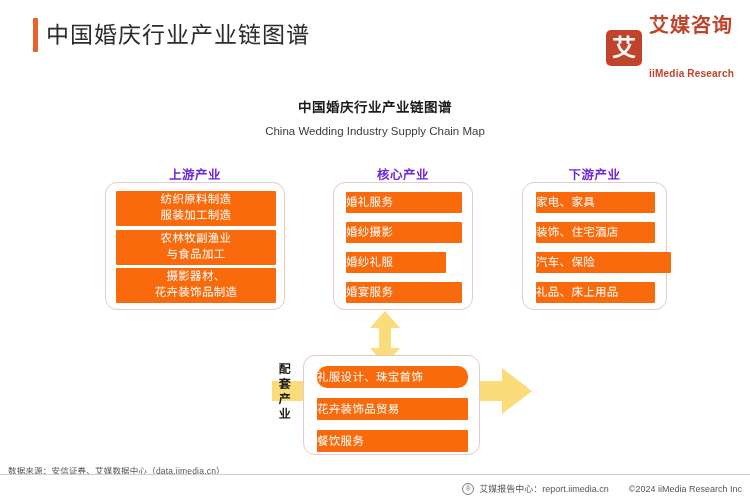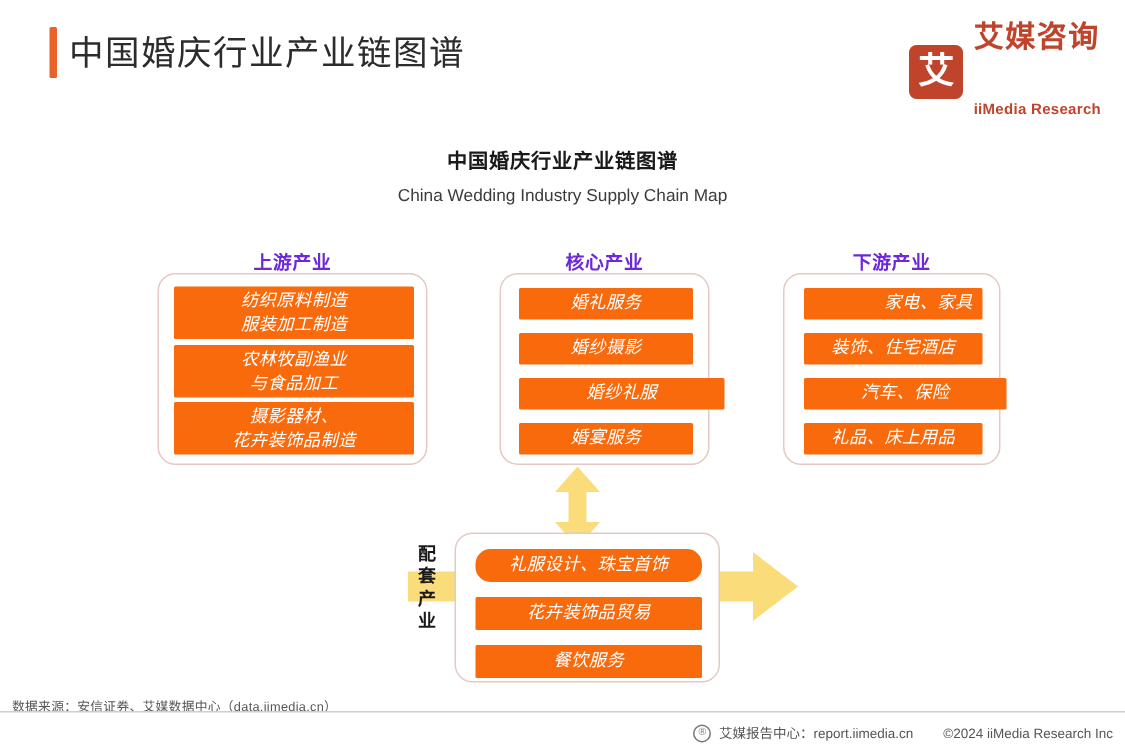--- a/index.html
+++ b/index.html
@@ -127,27 +127,25 @@
     box-sizing: border-box;
   }
 
   .chip {
     position: absolute;
     background: #F96A0C;
     color: #ffffff;
     font-size: 11.5px;
     display: flex;
     align-items: center;
-    justify-content: center;
     text-align: center;
     line-height: 15px;
     box-sizing: border-box;
     letter-spacing: 0.3px;
     border-radius: 1px;
-    font-style: italic;
   }
   .chip.two-line { line-height: 16px; }
 
   
   .vlabel {
     position: absolute;
     font-size: 12px;
     font-weight: bold;
     color: #1a1a1a;
     width: 16px;
@@ -245,28 +243,28 @@
       <span>摄影器材、</span>
       <span>花卉装饰品制造</span>
     </div>
   </div>
 
   <div class="col-heading" style="left:333px; top:14px; width:140px;">核心产业</div>
 
   <div class="group-box" style="left:333px; top:32px; width:140px; height:128px;">
     <div class="chip" style="left:12px; top:39px; width:116px; height:21px;">婚纱摄影</div>
     <div class="chip" style="left:12px; top:9px; width:116px; height:21px;">婚礼服务</div>
-    <div class="chip" style="left:12px; top:69px; width:137px; height:21px;">婚纱礼服</div>
+    <div class="chip" style="left:12px; top:69px; width:100px; height:21px;">婚纱礼服</div>
     <div class="chip" style="left:12px; top:99px; width:116px; height:21px;">婚宴服务</div>
   </div>
 
   <div class="col-heading" style="left:522px; top:14px; width:145px;">下游产业</div>
 
   <div class="group-box" style="left:522px; top:32px; width:145px; height:128px;">
-    <div class="chip" style="left:13px; top:9px; width:119px; height:21px;padding-left:47px;">家电、家具</div>
+    <div class="chip" style="left:13px; top:9px; width:119px; height:21px;">家电、家具</div>
     <div class="chip" style="left:13px; top:39px; width:119px; height:21px;">装饰、住宅酒店</div>
     <div class="chip" style="left:13px; top:69px; width:135px; height:21px;">汽车、保险</div>
     <div class="chip" style="left:13px; top:99px; width:119px; height:21px;">礼品、床上用品</div>
   </div>
 
   <div class="vlabel" style="left:277px; top:212px;">
     <div>配</div>
     <div>套</div>
     <div>产</div>
     <div>业</div>

